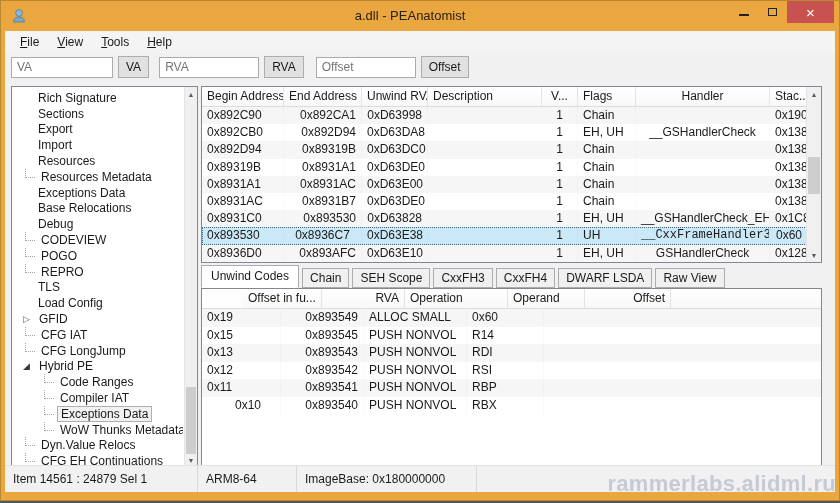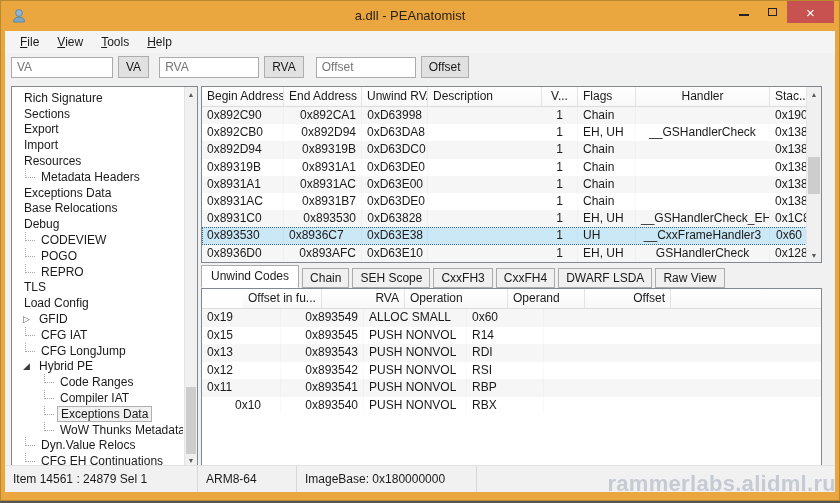--- a/index.html
+++ b/index.html
@@ -29,21 +29,21 @@
               font:12px "Liberation Sans",sans-serif; color:#222; margin-right:5px; }
   .tb-input::placeholder { color:#757575; opacity:1; }
   .tb-btn { height:22px; padding:0 7px; background:#E1E1E1; border:1px solid #ADADAD;
             font:12px "Liberation Sans",sans-serif; color:#1a1a1a; }
   .mr10 { margin-right:10px; } .mr12 { margin-right:12px; }
   
   .tree { position:absolute; left:6px; top:55px; width:187px; height:382px;
           background:#fff; border:1px solid #828790; overflow:hidden; }
   .tree-items { position:absolute; left:1px; top:1px; right:14px; bottom:1px; overflow:hidden; padding-top:2px; }
   .tree-item { height:15.8px; display:flex; align-items:center; white-space:nowrap; }
-  .lvl0 { padding-left:8px; } .lvl1 { padding-left:12px; } .lvl2 { padding-left:31px; }
+  .lvl0 { padding-left:22px; } .lvl1 { padding-left:12px; } .lvl2 { padding-left:31px; }
   .lvl1.has-exp { padding-left:10px; }
   .conn { width:10px; height:9px; border-left:1px dotted #A5A5A5; border-bottom:1px dotted #A5A5A5;
           margin:0 3px 7px 0; flex:none; }
   .expander { width:13px; flex:none; font-size:9px; color:#595959; }
   .expander.open { color:#3a3a3a; }
   .tree-label { padding:0 3px; line-height:14px; }
   .tree-label.selected { border:1px solid #AFAFAF; background:#F1F1F1; }
   
   .vsb { position:absolute; top:0; right:0; bottom:0; background:#F0F0F0; border-left:1px solid #E4E4E4; }
   .vsb .arr { position:absolute; left:0; right:0; height:14px; display:flex; align-items:center;
@@ -135,21 +135,21 @@
             <span class="tree-label">Export</span>
           </div>
           <div class="tree-item lvl0">
             <span class="tree-label">Import</span>
           </div>
           <div class="tree-item lvl0">
             <span class="tree-label">Resources</span>
           </div>
           <div class="tree-item lvl1">
             <span class="conn"></span>
-            <span class="tree-label">Metadata Headers</span>
+            <span class="tree-label">Resources Metadata</span>
           </div>
           <div class="tree-item lvl0">
             <span class="tree-label">Exceptions Data</span>
           </div>
           <div class="tree-item lvl0">
             <span class="tree-label">Base Relocations</span>
           </div>
           <div class="tree-item lvl0">
             <span class="tree-label">Debug</span>
           </div>
@@ -298,26 +298,26 @@
               <div class="tcell" style="width: 78px; text-align: right;">0x893530</div>
               <div class="tcell" style="width: 66px; text-align: right;">0xD63828</div>
               <div class="tcell" style="width: 114px; text-align: left;"></div>
               <div class="tcell" style="width: 36px; text-align: center;">1</div>
               <div class="tcell" style="width: 58px; text-align: left;">EH, UH</div>
               <div class="tcell" style="width: 134px; text-align: center;">__GSHandlerCheck_EH3</div>
               <div class="tcell" style="width: 38px; text-align: right;">0x1C8</div>
             </div>
             <div class="trow sel">
               <div class="tcell" style="width: 82px; text-align: left;">0x893530</div>
-              <div class="tcell" style="width: 78px; text-align: left;">0x8936C7</div>
+              <div class="tcell" style="width: 78px; text-align: center;">0x8936C7</div>
               <div class="tcell" style="width: 66px; text-align: right;">0xD63E38</div>
               <div class="tcell" style="width: 114px; text-align: left;"></div>
               <div class="tcell" style="width: 36px; text-align: center;">1</div>
               <div class="tcell" style="width: 58px; text-align: left;">UH</div>
-              <div class="tcell" style="width: 134px; text-align: center;">__CxxFrameHandler3</div>
+              <div class="tcell" style="width: 134px; text-align: center; font-family: Liberation Mono, monospace;">__CxxFrameHandler3</div>
               <div class="tcell" style="width: 38px; text-align: right;">0x60</div>
             </div>
             <div class="trow">
               <div class="tcell" style="width: 82px; text-align: left;">0x8936D0</div>
               <div class="tcell" style="width: 78px; text-align: right;">0x893AFC</div>
               <div class="tcell" style="width: 66px; text-align: center;">0xD63E10</div>
               <div class="tcell" style="width: 114px; text-align: left;"></div>
               <div class="tcell" style="width: 36px; text-align: center;">1</div>
               <div class="tcell" style="width: 58px; text-align: left;">EH, UH</div>
               <div class="tcell" style="width: 134px; text-align: center;">GSHandlerCheck</div>

